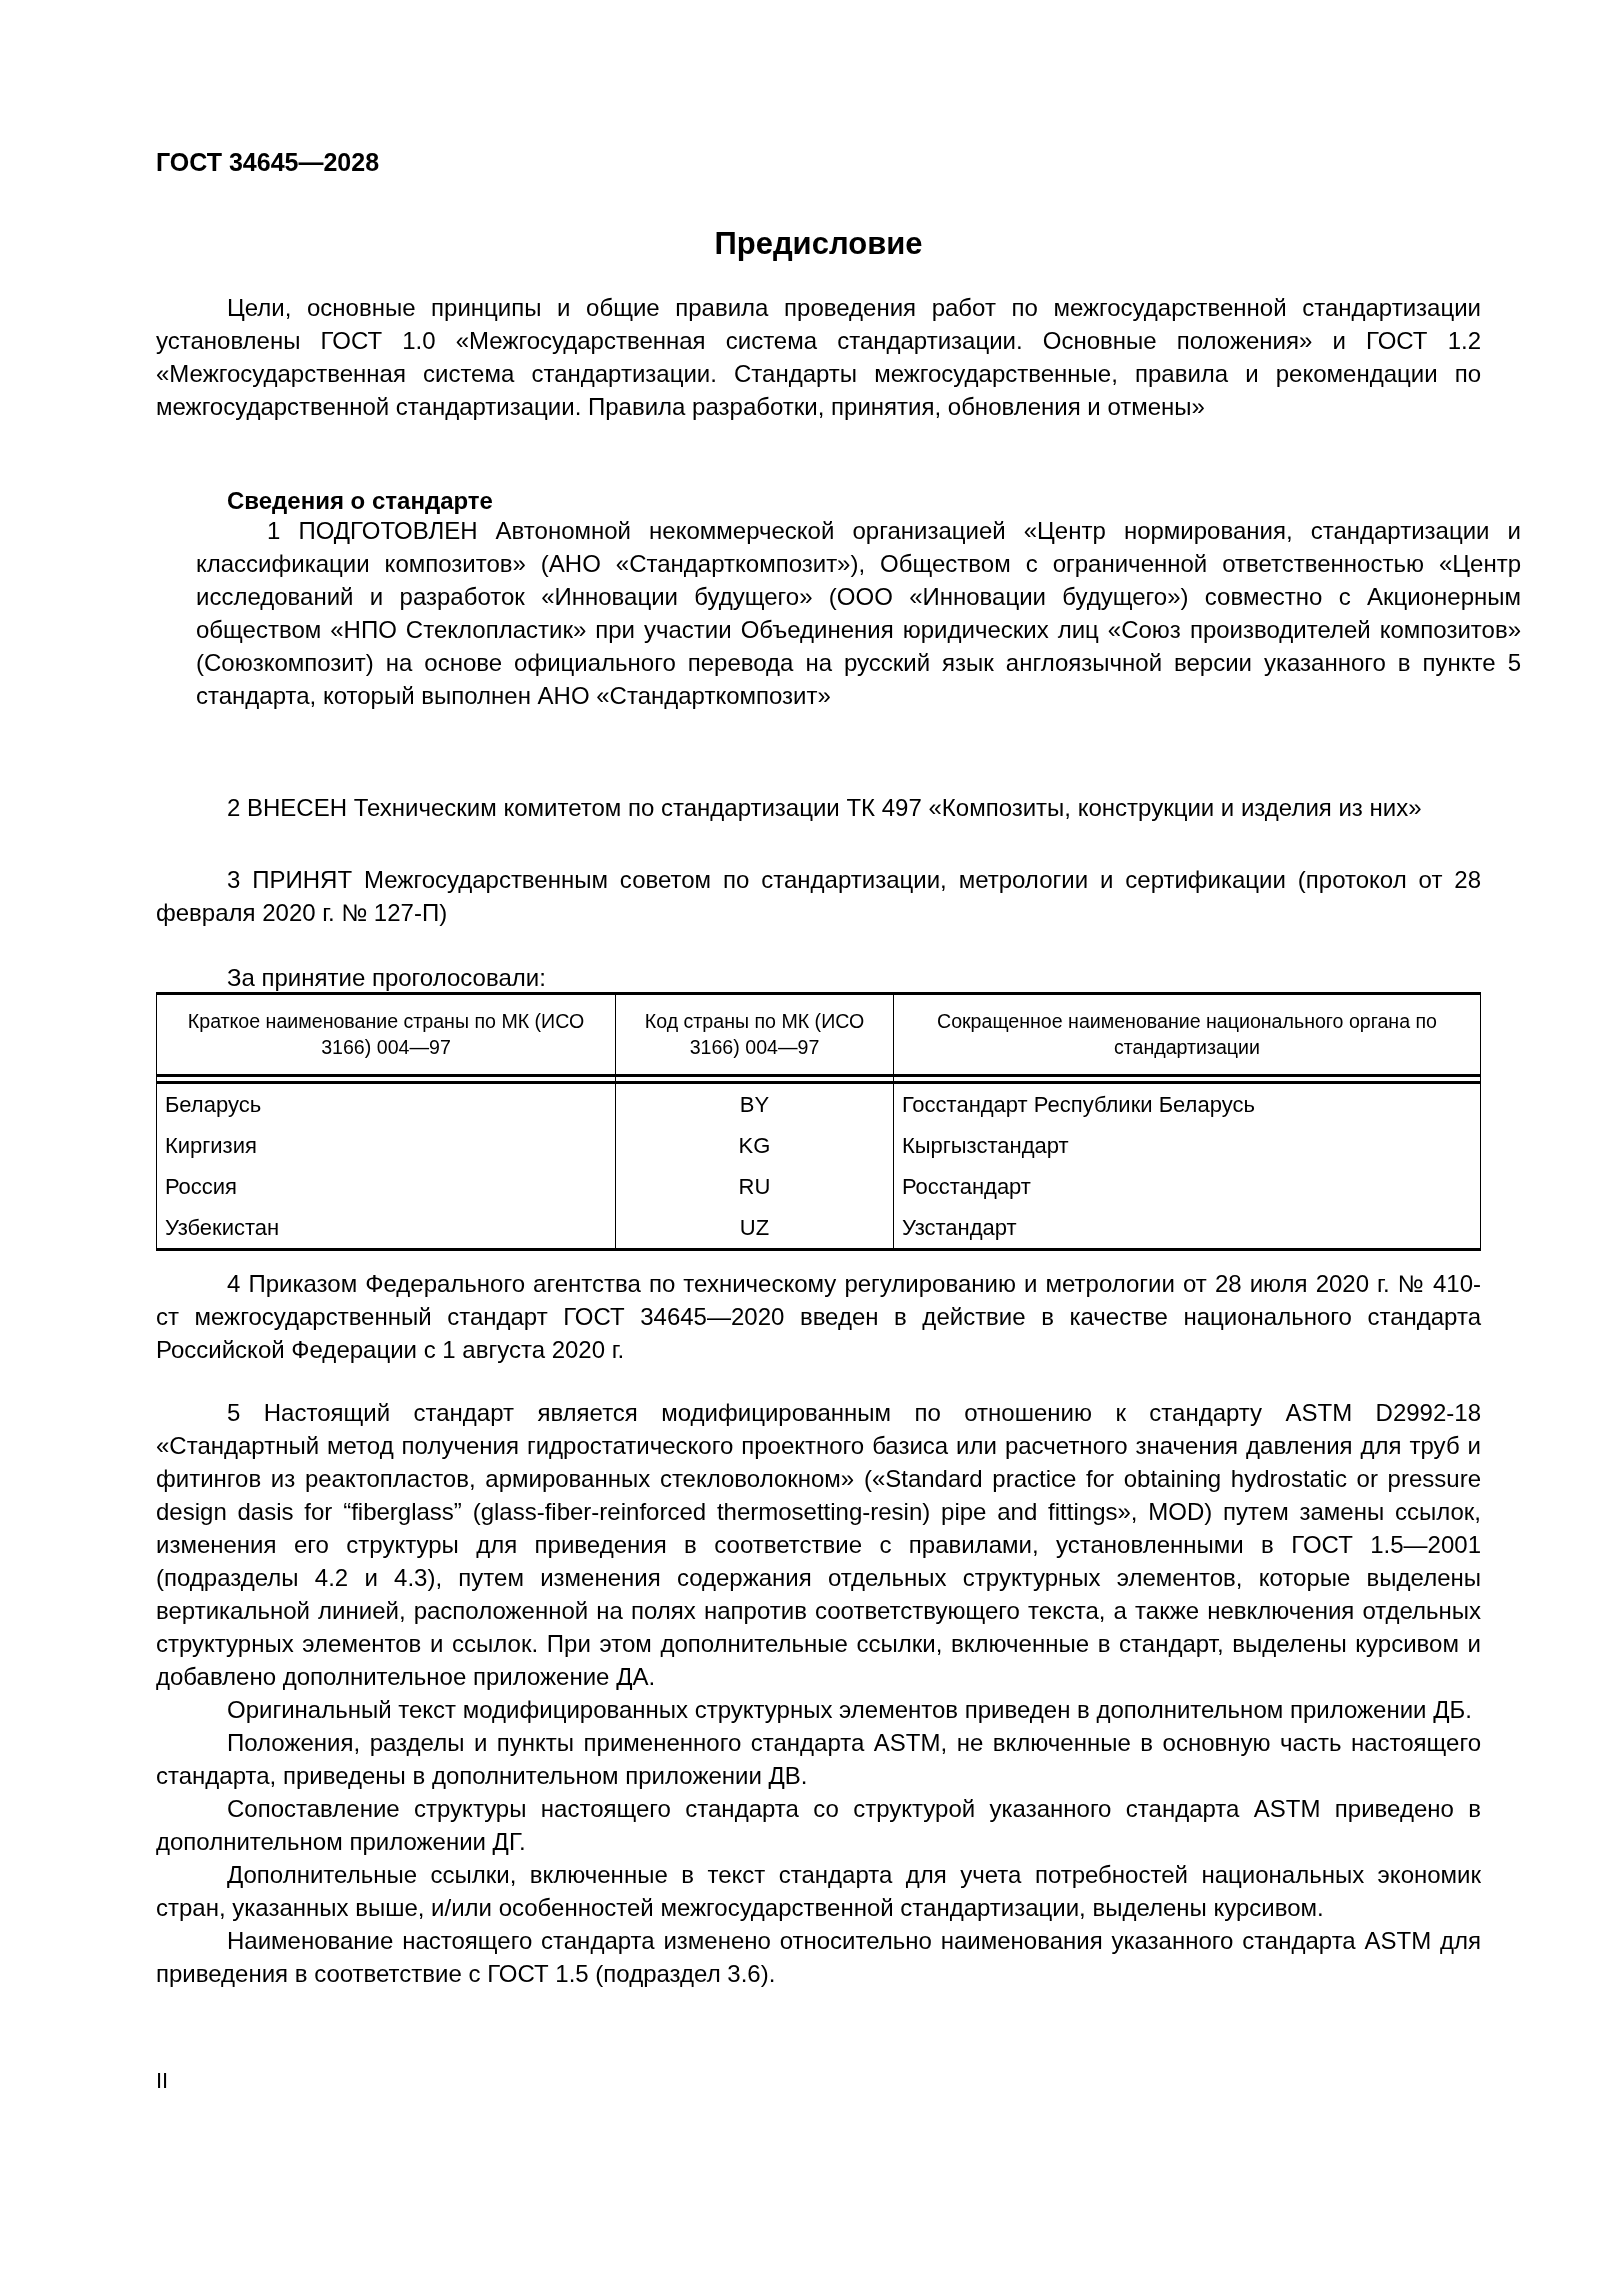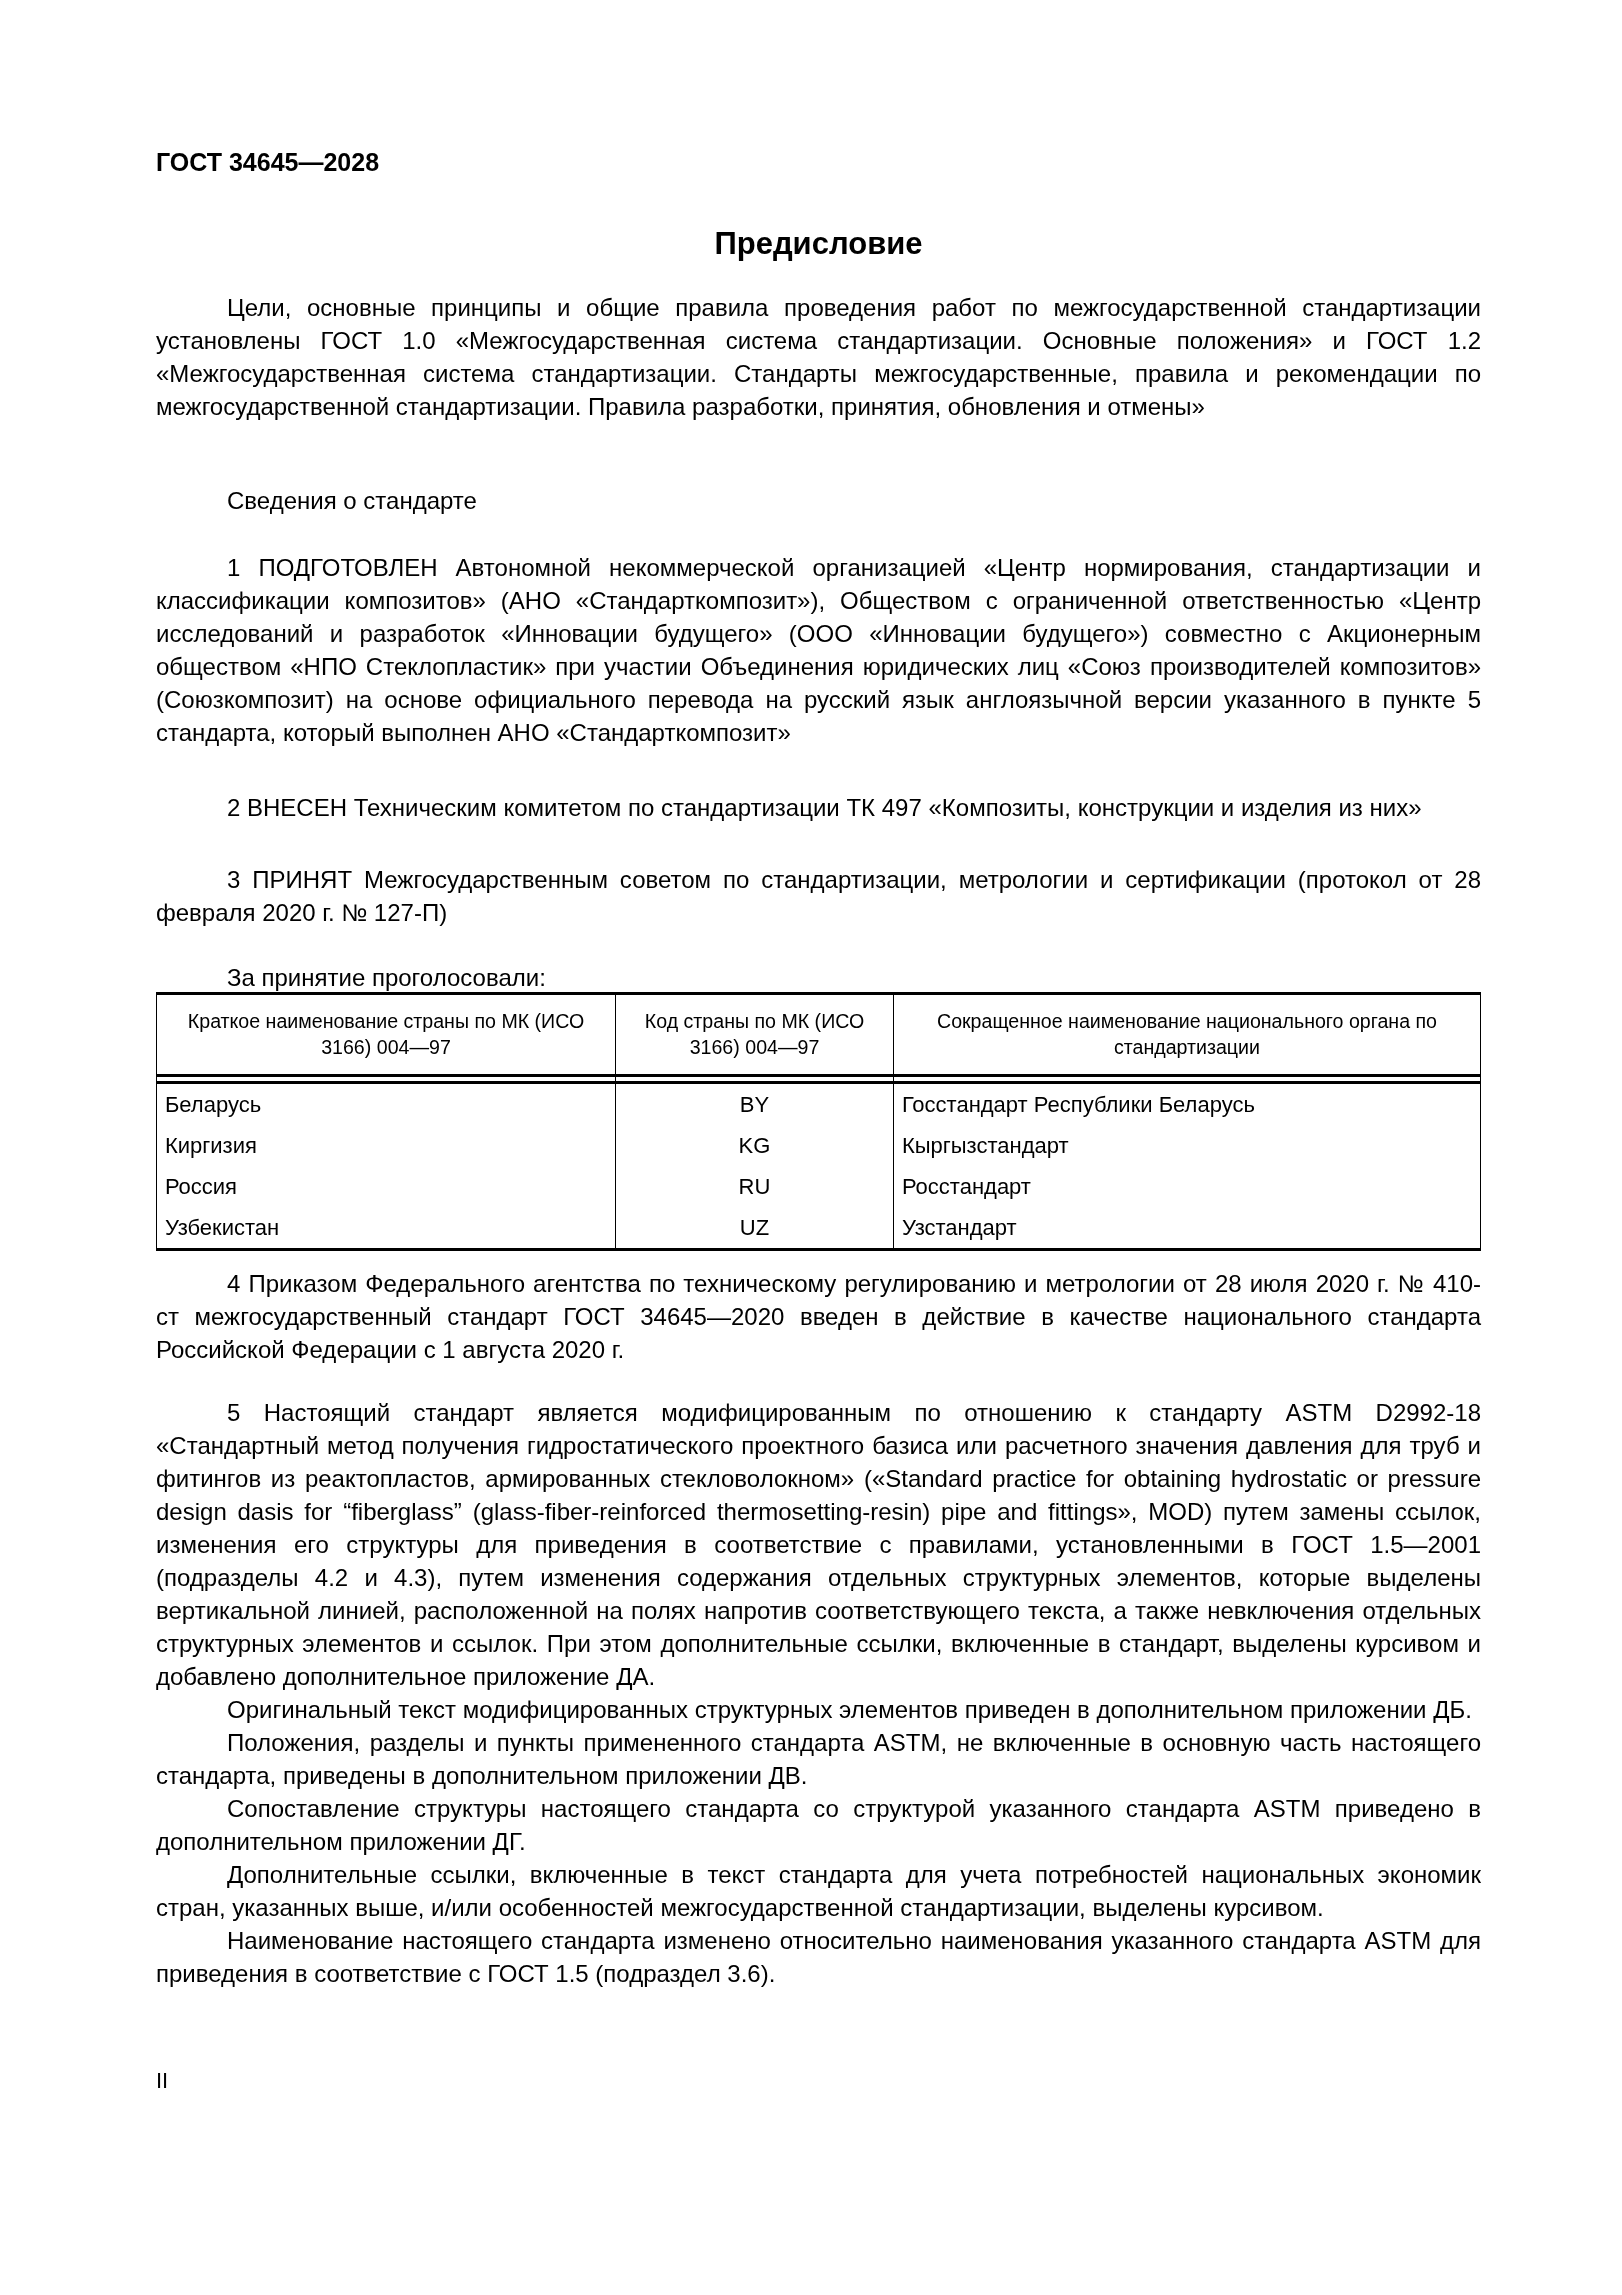--- a/index.html
+++ b/index.html
@@ -4,21 +4,21 @@
 <style>
   html, body { margin: 0; padding: 0; background: #ffffff; }
   body { width: 1623px; height: 2295px; position: relative; overflow: hidden;
          font-family: "Liberation Sans", "DejaVu Sans", sans-serif; color: #000; }
   .page { position: absolute; left: 156px; top: 0; width: 1325px; }
   .doc-code { position: absolute; top: 148px; left: 0; font-size: 25px; font-weight: bold; letter-spacing: 0; }
   .title { position: absolute; top: 226px; left: 0; width: 1325px; text-align: center; font-size: 31px; font-weight: bold; }
   .p { font-size: 24px; line-height: 33px; text-align: justify; margin: 0; }
   .indent { text-indent: 71px; }
   .block { position: absolute; left: 0; width: 1325px; }
-  .subhead { font-weight: normal; }
+  .subhead { font-weight: bold; }
   table.votes { position: absolute; left: 0; width: 1325px; border-collapse: collapse; font-size: 22px; }
   table.votes th { font-weight: normal; font-size: 19.6px; line-height: 26px; text-align: center; border: 1.3px solid #000; border-top: 3.3px solid #000; padding: 13px 6.5px 14.4px; }
   table.votes th.c1 { width: 445px; }
   table.votes th.c2 { width: 264px; }
   table.votes tr.gap td { height: 3.9px; padding: 0; border-top: 3.3px solid #000; border-bottom: 3.3px solid #000; border-left: 1.3px solid #000; border-right: 1.3px solid #000; }
   table.votes td { border-left: 1.3px solid #000; border-right: 1.3px solid #000; padding: 0 7.9px; height: 41px; line-height: 41px; vertical-align: middle; }
   table.votes td.code { text-align: center; }
   table.votes tr.last td { border-bottom: 3.3px solid #000; }
   .page-num { position: absolute; top: 2068px; left: 0; font-size: 22px; text-align: right; }
 </style>
@@ -32,21 +32,21 @@
   <div class="title">Предисловие</div>
 
   <div class="block" style="top:291px;">
     <p class="p indent">Цели, основные принципы и общие правила проведения работ по межгосударственной стандартизации установлены ГОСТ 1.0 «Межгосударственная система стандартизации. Основные положения» и ГОСТ 1.2 «Межгосударственная система стандартизации. Стандарты межгосударственные, правила и рекомендации по межгосударственной стандартизации. Правила разработки, принятия, обновления и отмены»</p>
   </div>
 
   <div class="block" style="top:484px;">
     <p class="p indent subhead">Сведения о стандарте</p>
   </div>
 
-  <div class="block" style="top:551px;">
+  <div class="block" style="top:514px;margin-left:40px;">
     <p class="p indent">1 ПОДГОТОВЛЕН Автономной некоммерческой организацией «Центр нормирования, стандартизации и классификации композитов» (АНО «Стандарткомпозит»), Обществом с ограниченной ответственностью «Центр исследований и разработок «Инновации будущего» (ООО «Инновации будущего») совместно с Акционерным обществом «НПО Стеклопластик» при участии Объединения юридических лиц «Союз производителей композитов» (Союзкомпозит) на основе официального перевода на русский язык англоязычной версии указанного в пункте 5 стандарта, который выполнен АНО «Стандарткомпозит»</p>
   </div>
 
   <div class="block" style="top:763px;margin-top:28px;">
     <p class="p indent">2 ВНЕСЕН Техническим комитетом по стандартизации ТК 497 «Композиты, конструкции и изделия из них»</p>
   </div>
 
   <div class="block" style="top:863px;">
     <p class="p indent">3 ПРИНЯТ Межгосударственным советом по стандартизации, метрологии и сертификации (протокол от 28 февраля 2020 г. № 127-П)</p>
   </div>

